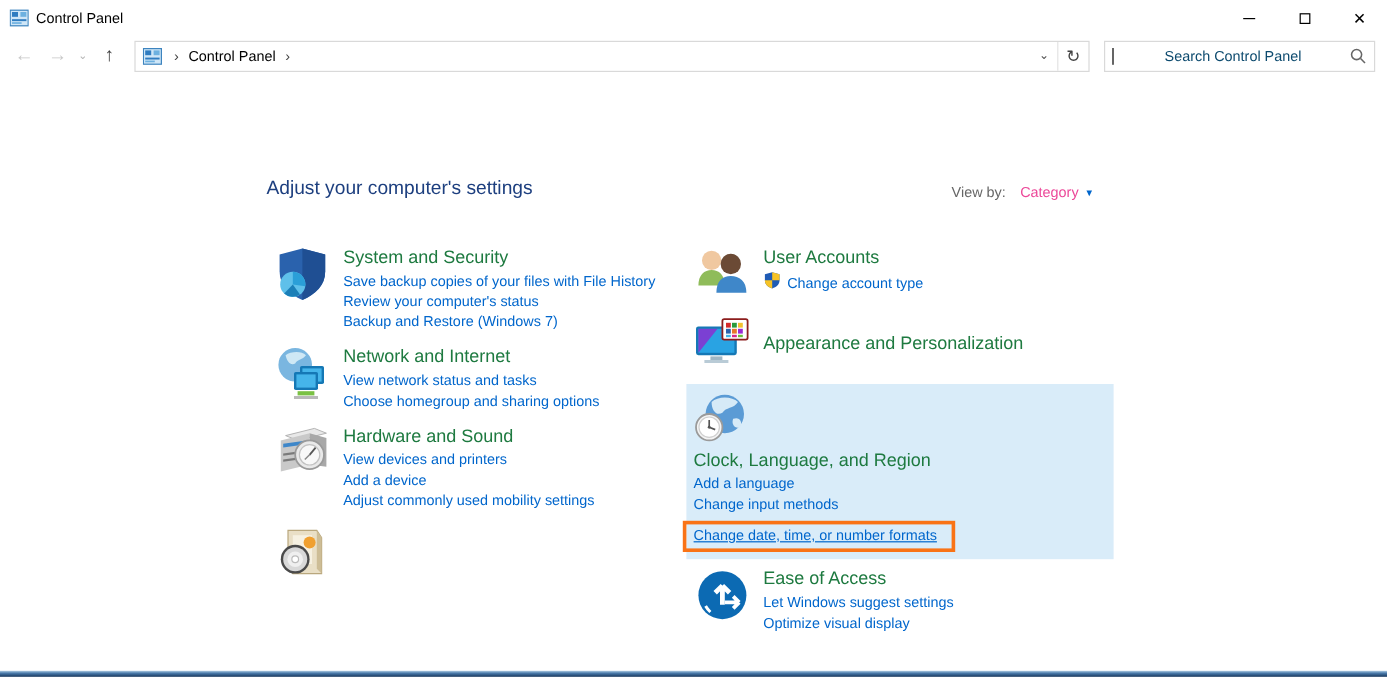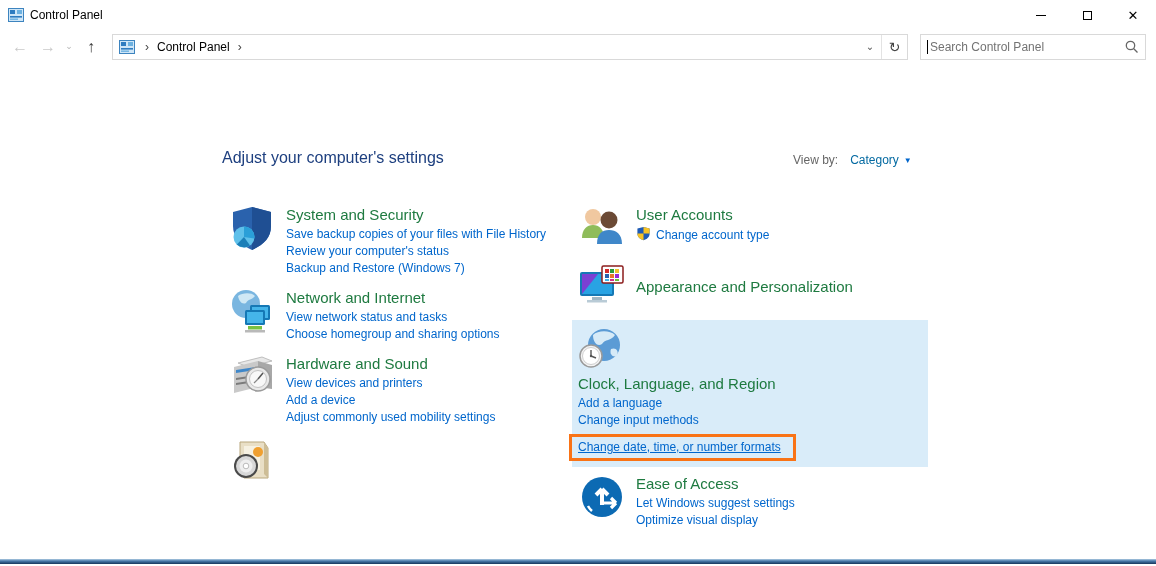--- a/index.html
+++ b/index.html
@@ -34,29 +34,29 @@
   .addr-icon { width:16px; height:16px; margin-right:4px; }
   .crumb-sep { font-size:12px; color:#444; padding:0 6px; cursor:pointer; }
   .crumb { font-size:12px; color:#000; cursor:pointer; padding:0 2px; }
   .addr-drop { width:22px; text-align:center; font-size:10px; color:#555; align-self:stretch; line-height:24px; cursor:pointer; }
   .addr-refresh { width:26px; text-align:center; font-size:14px; color:#444; align-self:stretch; line-height:24px; border-left:1px solid #e3e3e3; cursor:pointer; }
   .searchbox {
     margin-left:12px; height:26px; flex:1; display:flex; align-items:center;
     border:1px solid #d9d9d9; background:#fff; padding:0 6px;
   }
   .caret { width:1px; height:14px; background:#000; margin-right:2px; }
-  .search-ph { font-size:12px; color:#737373; flex:1; }
+  .search-ph { font-size:12px; color:#0c4a6e; flex:1;text-align:center; }
   .search-icon svg { display:block; }
 
   
   .content { position:relative; width:100%; height:501px; background:#fff; }
   .page-title { position:absolute; left:222px; top:86px; font-size:16px; color:#1d3f7f; }
   .viewby { position:absolute; left:793px; top:90px; font-size:12px; display:flex; align-items:center; }
   .viewby-label { color:#666; margin-right:12px; }
-  .viewby-value { color:#0369a1; cursor:pointer; }
+  .viewby-value { color:#ec4899; cursor:pointer; }
   .viewby-caret { color:#0066cc; font-size:8px; margin-left:5px; cursor:pointer; }
 
   
   .col { position:absolute; top:141px; }
   .col-left { left:228px; width:338px; }
   .col-right { left:578px; width:350px; }
   .cat { display:flex; margin-bottom:10px; }
   .cat-icon { flex:0 0 48px; height:48px; margin-right:10px; cursor:pointer; }
   .cat-icon svg { display:block; }
   .cat-body { padding-top:2px; }

